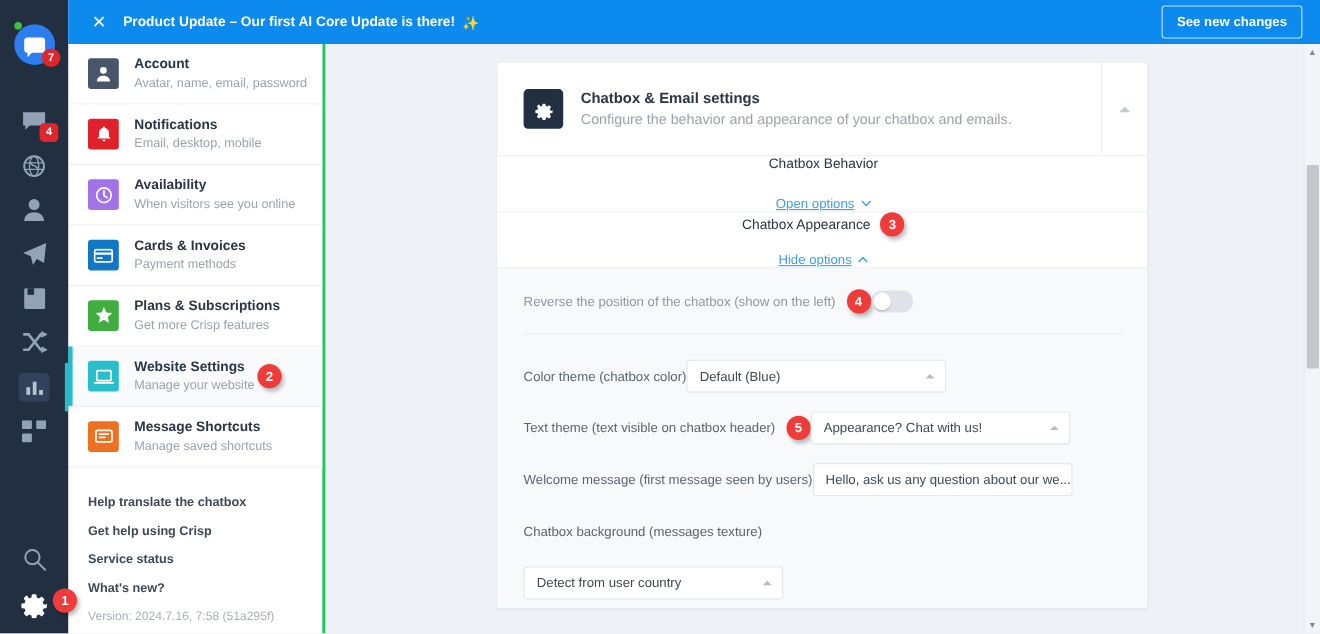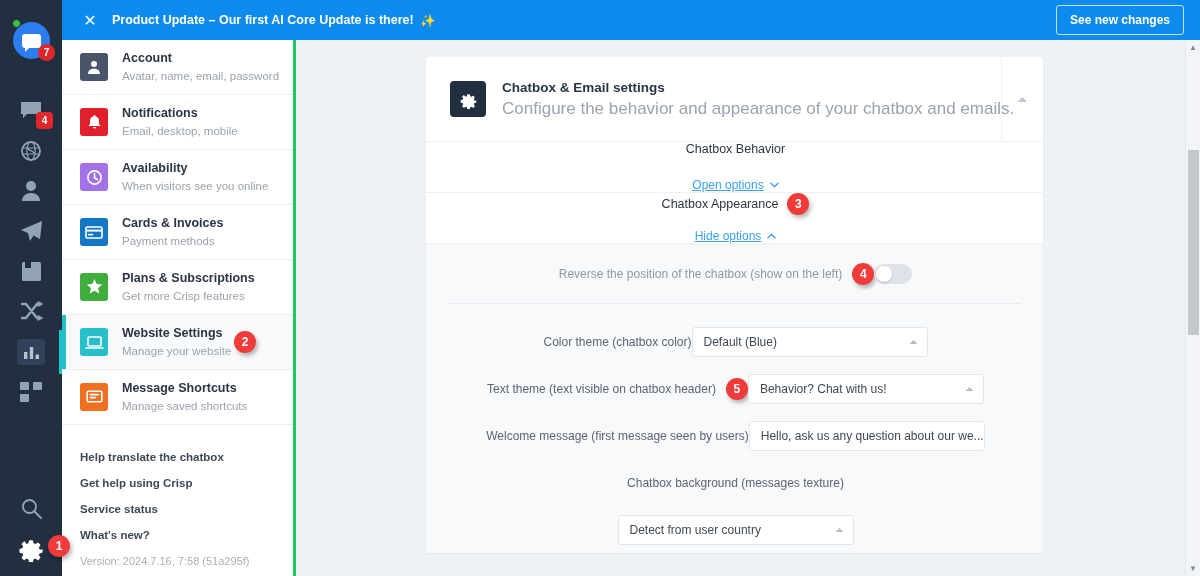--- a/index.html
+++ b/index.html
@@ -139,41 +139,41 @@
 
   
   .content {
     flex: 1; height: 576px;
     background: #eef1f6;
     position: relative;
     padding-top: 40px;
   }
   .panel {
     position: absolute;
-    left: 130px; top: 57px; right: 157px;
+    left: 156px; top: 57px; right: 157px;
     background: #fff;
     border-radius: 3px;
     box-shadow: 0 1px 2px rgba(30,40,60,0.07);
     overflow: hidden;
   }
   .panel-head {
     display: flex; align-items: center;
     padding: 18px 0 18px 24px;
     position: relative;
     min-height: 84px;
   }
   .panel-head-ico {
     width: 36px; height: 36px; border-radius: 4px;
     background: #222f41; color: #fff;
     display: flex; align-items: center; justify-content: center;
     flex: 0 0 36px;
   }
   .panel-head-txt { margin-left: 16px; }
   .panel-title { font-size: 13.5px; font-weight: bold; color: #2a3545; }
-  .panel-sub { font-size: 17px; color: #9aa3ae; margin-top: 4px; }
+  .panel-sub { font-size: 13px; color: #9aa3ae; margin-top: 4px; }
   .panel-collapse {
     position: absolute; right: 0; top: 0; bottom: 0;
     width: 42px;
     border-left: 1px solid #edf0f4;
     display: flex; align-items: center; justify-content: center;
     cursor: pointer;
   }
 
   .sect-row {
     display: flex; align-items: center; justify-content: space-between;
@@ -190,21 +190,21 @@
     display: flex; align-items: center; gap: 6px;
     cursor: pointer;
   }
 
   .opts {
     background: #f7f9fb;
     border-top: 1px solid #edf0f4;
     padding: 0 22px 0 24px;
   }
   .opt-row {
-    display: flex; align-items: center; justify-content: center;
+    display: flex; align-items: center; justify-content: flex-start;
     height: 47px;
   }
   .opt-row.toggle-row { height: 60px; border-bottom: 1px solid #e8ecf1; }
   .opt-row.first-field { margin-top: 14px; }
   .opt-name { font-size: 12px; color: #5a6574; }
   .opt-name.muted { color: #8e98a6; }
   .opt-name-wrap { display: flex; align-items: center; gap: 10px; }
 
   .switch {
     width: 38px; height: 20px; border-radius: 10px;
@@ -544,21 +544,21 @@
               </svg>
           </div>
         </div>
 
         <div class="opt-row">
           <div class="opt-name-wrap">
             <span class="opt-name">Text theme (text visible on chatbox header)</span>
             <span class="pin">5</span>
           </div>
           <div class="select">
-            <span>Behavior? Chat with us!</span>
+            <span>Appearance? Chat with us!</span>
             <svg class="caret" width="9" height="6" viewBox="0 0 9 6">
                 <path d="M0.5 5L4.5 1 8.5 5z" fill="#b4bcc6"></path>
               </svg>
           </div>
         </div>
 
         <div class="opt-row">
           <span class="opt-name">Welcome message (first message seen by users)</span>
           <div class="select">
             <span>Hello, ask us any question about our we...</span>

